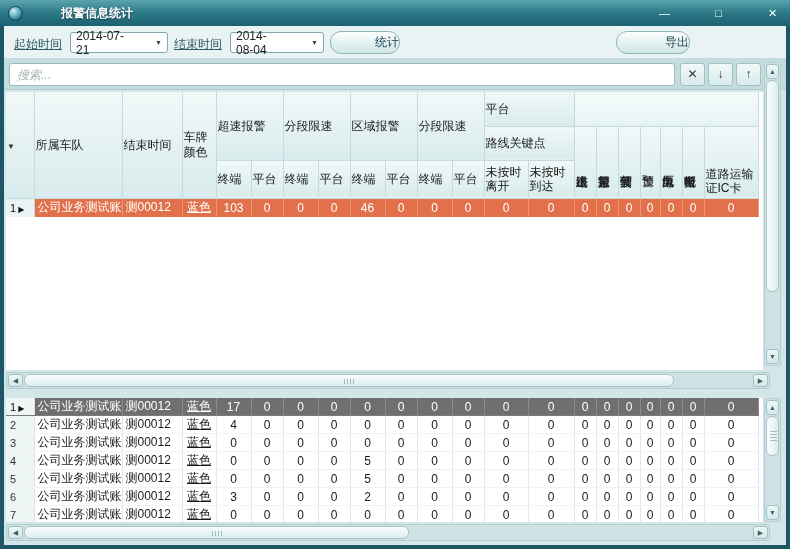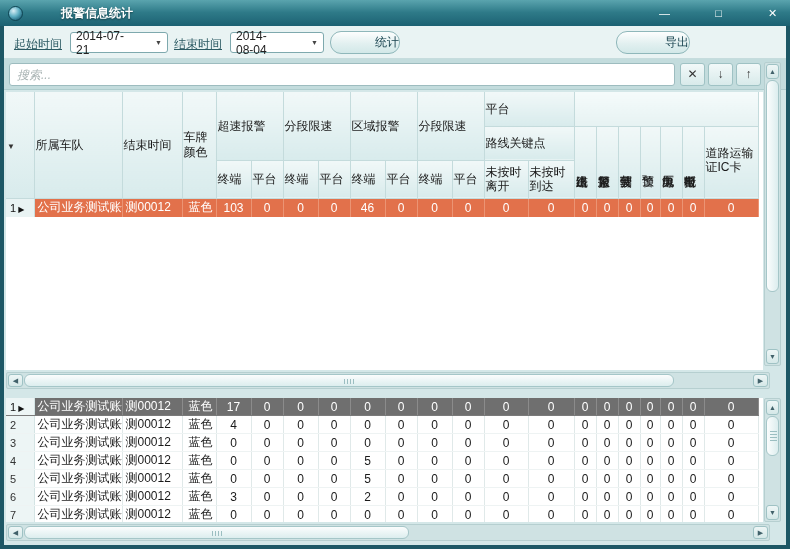--- a/index.html
+++ b/index.html
@@ -43,27 +43,27 @@
 
   .topgrid { position:absolute; left:2px; top:66px; width:757px; height:278px; background:#fff; overflow:hidden; }
   .bottomgrid { position:absolute; left:2px; top:372px; width:757px; height:124px; background:#fff; overflow:hidden; }
 
   table { border-collapse:collapse; table-layout:fixed; width:752px; }
   th { background:linear-gradient(#f1f8f8,#d8ebec); border-right:1px solid #c4dbdc; border-bottom:1px solid #c4dbdc;
     font-weight:normal; font-size:12px; color:#1a1a1a; padding:0 1px; text-align:left; line-height:1.2; }
   .hr1 th { height:34px; } .hr2 th { height:34px; } .hr3 th { height:38px; }
   th.empty-band { background:linear-gradient(#f5fbfb,#e6f2f2); }
   th.vert span { writing-mode:vertical-rl; text-orientation:upright; display:inline-block; line-height:1.05; font-size:12px; }
-  th.ic { vertical-align:bottom; padding-bottom:23px; }
+  th.ic { vertical-align:bottom; padding-bottom:2px; }
   th.ind-h span { font-size:8px; color:#333; }
 
   td { padding:0 3px; font-size:12px; height:19px; overflow:hidden; white-space:nowrap; }
   td.num { text-align:center; padding:0 1px; }
   td.fleet, td.plate { text-align:left; }
-  td.pcolor { text-align:right; }
+  td.pcolor { text-align:center;text-decoration:underline; }
   td.ind { background:#e9f3f3; border-right:1px solid #c9dddd; color:#111; font-size:11px; padding-left:4px; }
   td.ind .arr { font-size:8px; margin-left:2px; color:#111; }
 
   tr.hl td { background:#e2714b; color:#fff; border-right:1px solid #eb9474; }
   tr.hl td.ind { background:#e9f3f3; color:#111; border-right:1px solid #c9dddd; }
 
   .bottomgrid td { height:17px; border-right:1px solid #e0e9e9; border-bottom:1px solid #eef3f3; color:#1a1a1a; }
   .bottomgrid td.ind { background:#edf5f5; border-right:1px solid #d4e4e4; color:#333; }
   .bottomgrid tr.sel td { background:#6f6f6f; color:#fff; border-right:1px solid #8b8b8b; border-bottom:1px solid #7a7a7a; }
   .bottomgrid tr.sel td.ind { background:#edf5f5; color:#111; border-right:1px solid #d4e4e4; }

